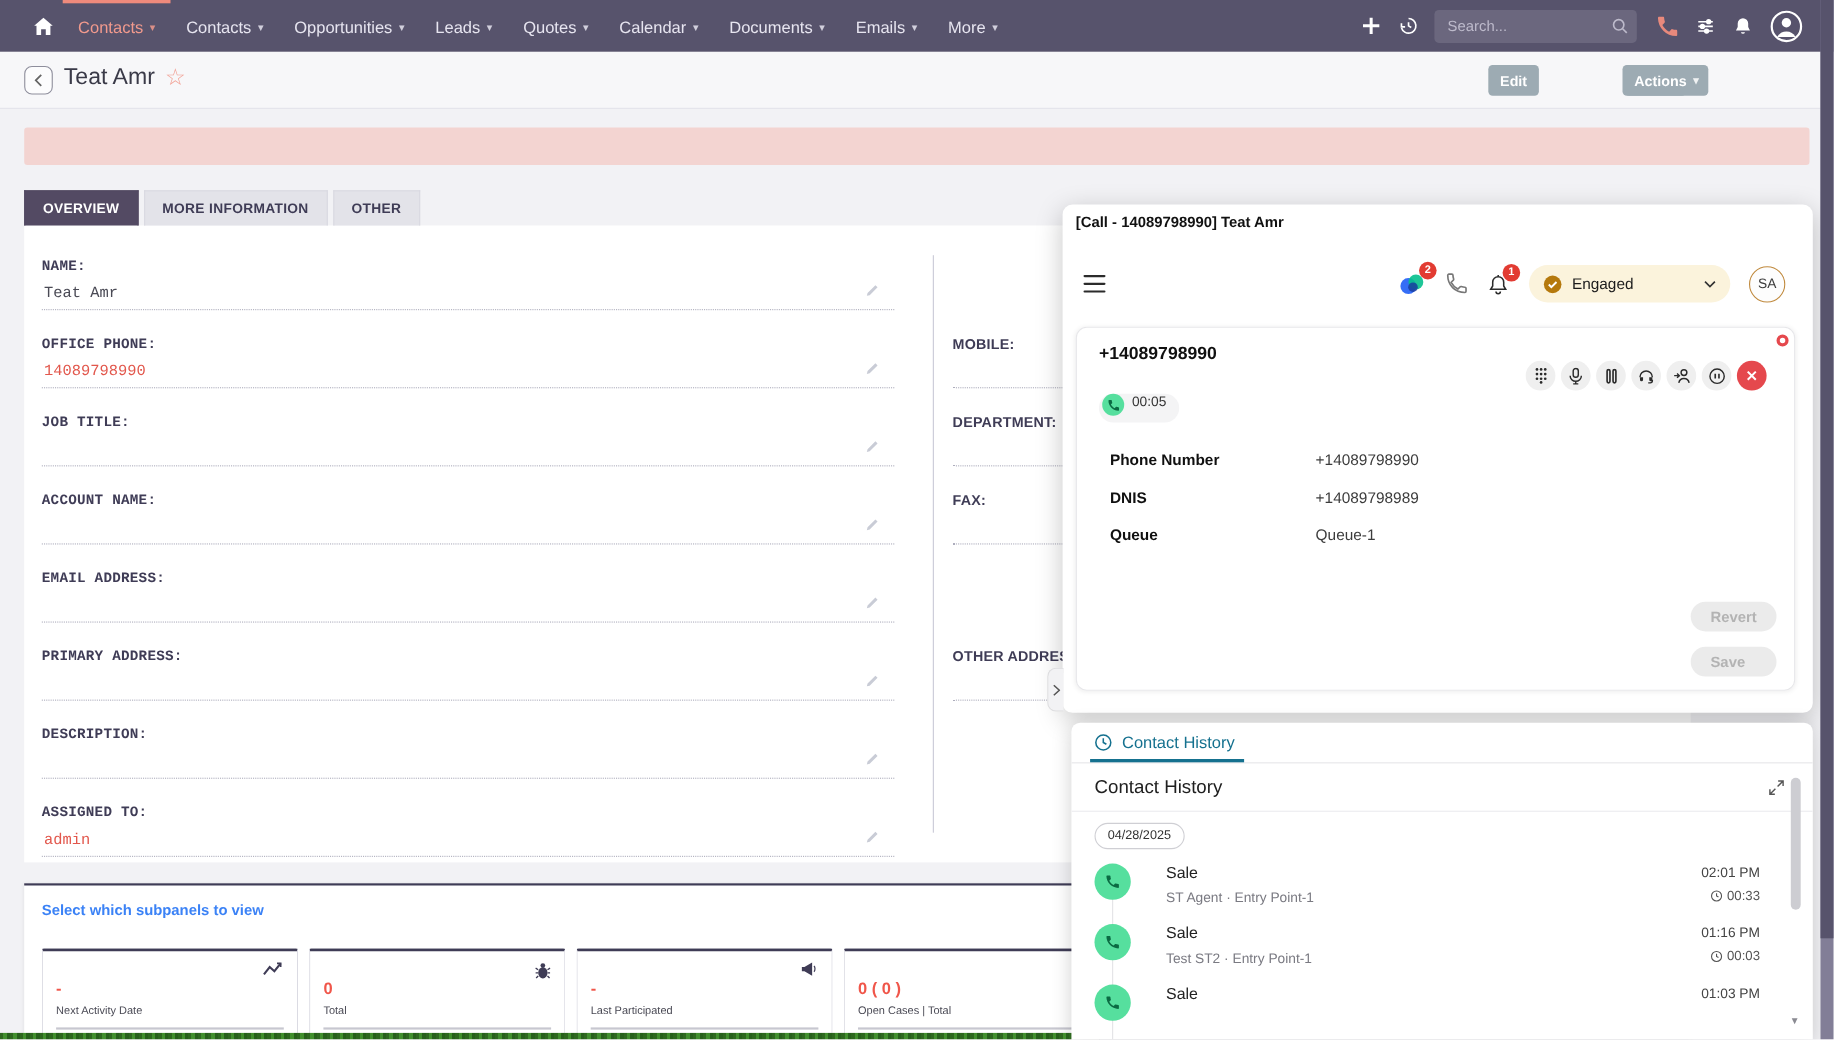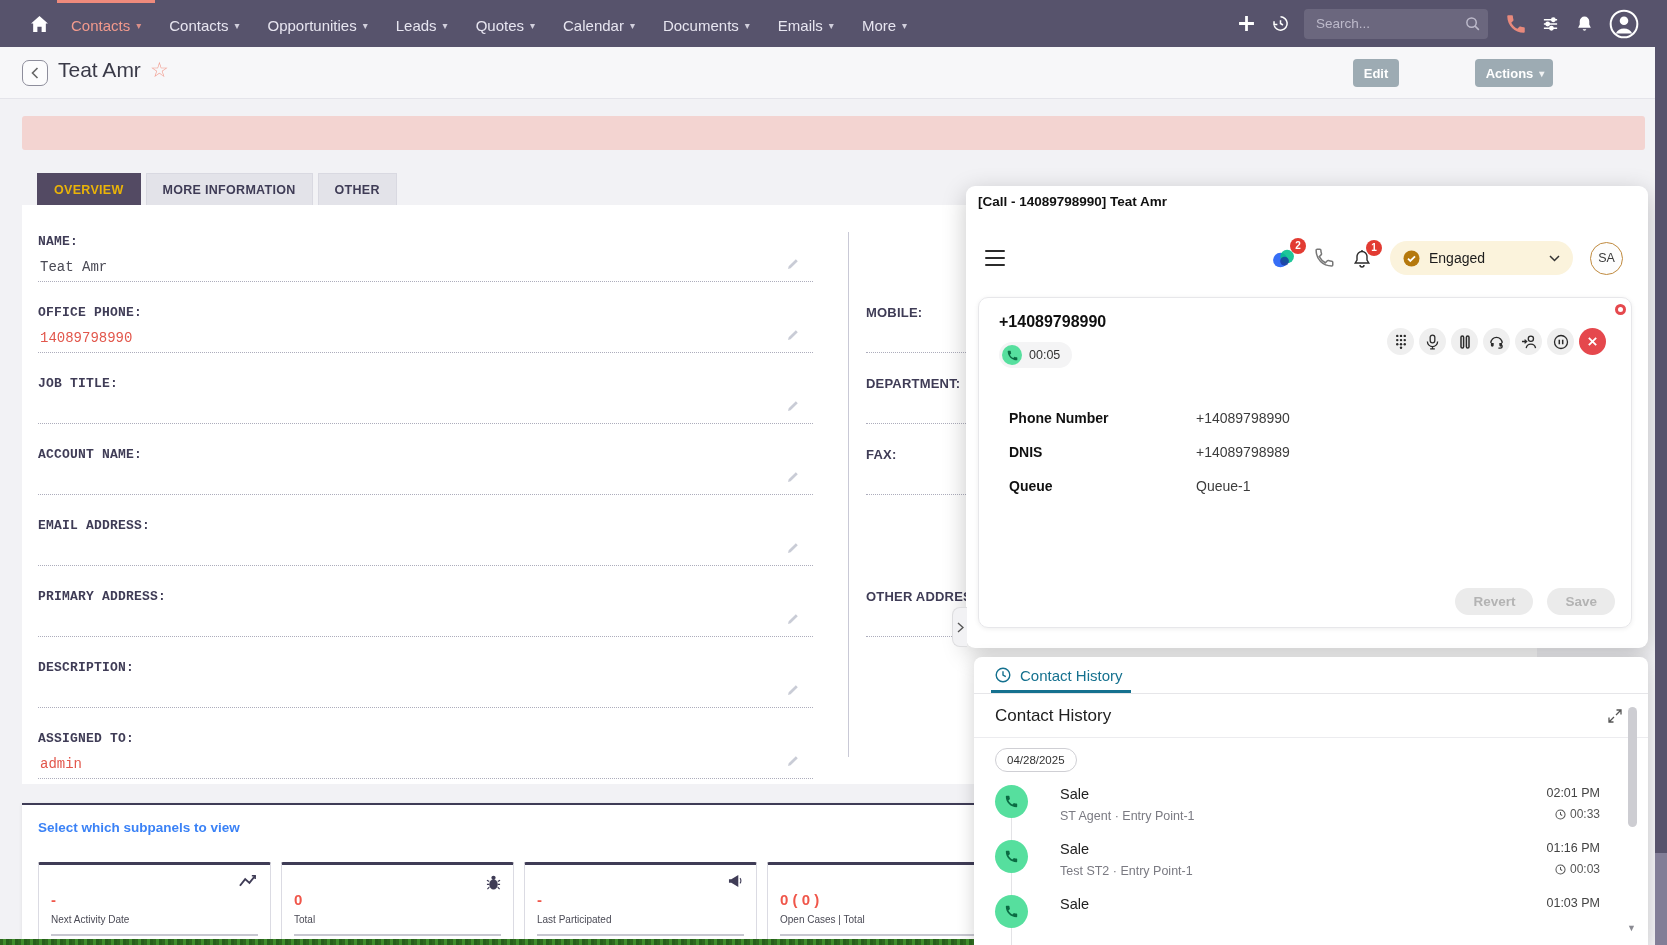--- a/index.html
+++ b/index.html
@@ -39,21 +39,21 @@
 
   
   .alert-bar { position:absolute; top:116px; left:22px; width:1623px; height:34px; background:#F3D4D1;
                border-radius:3px; z-index:4; }
 
   
   .tabs { position:absolute; top:173px; left:22px; display:flex; gap:5px; z-index:6; }
   .tab { height:32px; padding:0 16px; display:flex; align-items:center; font-size:12.5px; font-weight:700;
          letter-spacing:.3px; background:#E3E3E9; color:#3F3C56; border:1px solid #D9D9E1;
          border-bottom:none; cursor:pointer; }
-  .tab.active { background:#534A63; color:#eab308; border-color:#534A63;margin-left:15px; }
+  .tab.active { background:#534A63; color:#ffffff; border-color:#534A63; }
 
   
   .form-panel { position:absolute; top:205px; left:22px; width:1515px; height:579px; background:#fff;
                 z-index:3; display:flex; padding:27px 0 0 16px; }
   .col-left { width:811px; border-right:1px solid #C9C9D6; height:525px; }
   .field { position:relative; width:775px; height:71px;font-family:Liberation Mono, monospace; }
   .f-label { font-size:13px; font-weight:700; color:#3F3C56; letter-spacing:.2px; line-height:16px; padding-top:2px; }
   .f-value { margin-top:4px; height:28px; line-height:26px; font-size:14px; color:#4A4A55;
              border-bottom:1px dotted #ADADBC; padding-left:2px; }
   .f-link { color:#E2574C; cursor:pointer; }
@@ -93,34 +93,34 @@
                  align-items:center; gap:9px; padding:0 13px; cursor:pointer; }
   .status-label { font-size:14px; color:#1C1C1C; flex:1; }
   .cw-avatar { width:33px; height:33px; border-radius:50%; border:1.5px solid #C08A3E; background:#FDFDFD;
                color:#3C3C3C; font-size:12.5px; display:flex; align-items:center; justify-content:center; cursor:pointer; }
 
   .call-card { position:absolute; left:12px; top:111px; width:654px; height:331px; border:1px solid #E7E7EA;
                border-radius:10px; box-shadow:0 1px 5px rgba(0,0,0,.07); }
   .rec-dot { position:absolute; top:6px; right:5px; width:11px; height:11px; border-radius:50%;
              border:3px solid #E5484D; background:#fff; }
   .call-number { position:absolute; top:15px; left:20px; font-size:16px; font-weight:700; color:#101010; }
-  .timer-pill { position:absolute; top:44px; left:20px; height:26px; background:#F4F4F5; border-radius:13px;
-                display:flex; align-items:center; gap:7px; padding:0 12px 0 3px; }
+  .timer-pill { position:absolute; top:60px; left:20px; height:26px; background:#F4F4F5; border-radius:13px;
+                display:flex; align-items:flex-start; gap:7px; padding:0 12px 0 3px; }
   .timer-phone { width:20px; height:20px; border-radius:50%; background:#56DF9E; color:#0B6B43;
                  display:flex; align-items:center; justify-content:center; }
   .timer-text { font-size:12.5px; color:#333; }
   .call-actions { position:absolute; top:30px; right:25px; display:flex; gap:5px; }
   .act-btn { width:27px; height:27px; border-radius:50%; background:#EFEFEF; color:#2B2B2B; border:none;
              display:flex; align-items:center; justify-content:center; cursor:pointer; }
   .act-btn.end { background:#E5484D; color:#fff; }
   .call-info { position:absolute; top:112px; left:30px; right:20px; }
   .info-row { display:flex; margin-bottom:18px; }
   .info-label { width:187px; font-size:14px; font-weight:700; color:#101010; }
   .info-value { font-size:14px; color:#3C3C3C; }
-  .cw-buttons { position:absolute; bottom:12px; right:16px; display:flex; gap:14px; }
+  .cw-buttons { position:absolute; bottom:12px; right:16px; display:flex; gap:14px;flex-direction:column; }
   .cw-btn { height:27px; padding:0 18px; border-radius:14px; background:#EBEBEB; color:#B3B3B3;
             font-size:13.5px; font-weight:700; font-family:inherit; border:none; display:flex; align-items:center; }
 
   .collapse-handle { position:absolute; left:952px; top:607px; width:15px; height:40px; background:#F2F2F4;
                      border:1px solid #DDDDDF; border-right:none; border-radius:8px 0 0 8px; z-index:41;
                      display:flex; align-items:center; justify-content:center; color:#555; cursor:pointer; }
 
   
   .history-panel { position:absolute; left:974px; top:657px; width:674px; height:288px; background:#fff;
                    border-radius:8px 8px 0 0; box-shadow:0 4px 18px rgba(0,0,0,.18); z-index:45; overflow:hidden; }

